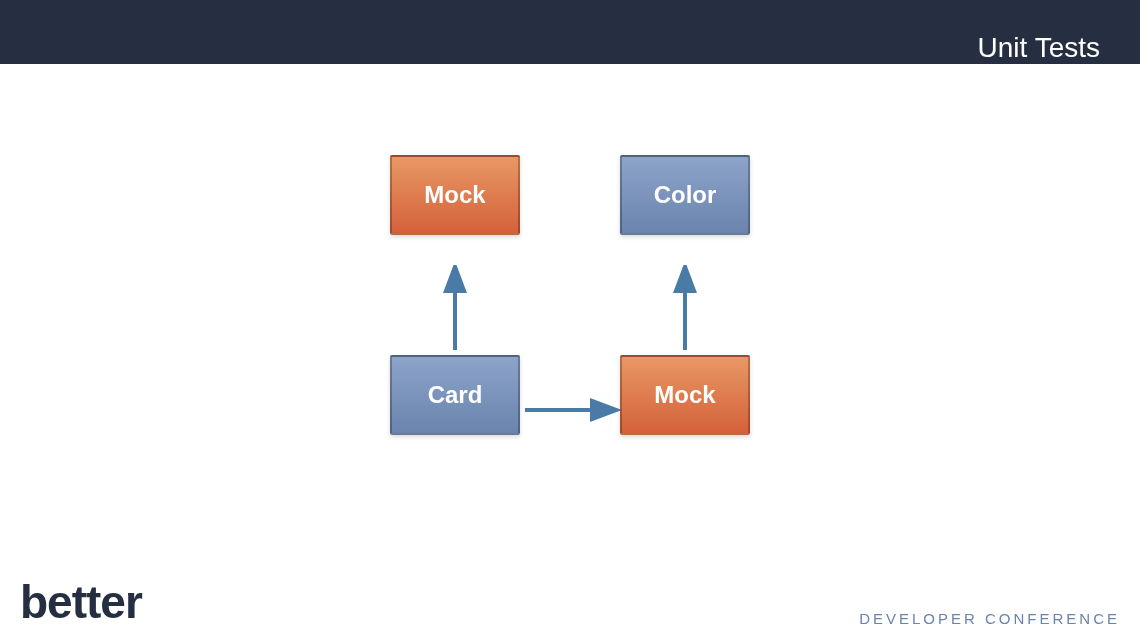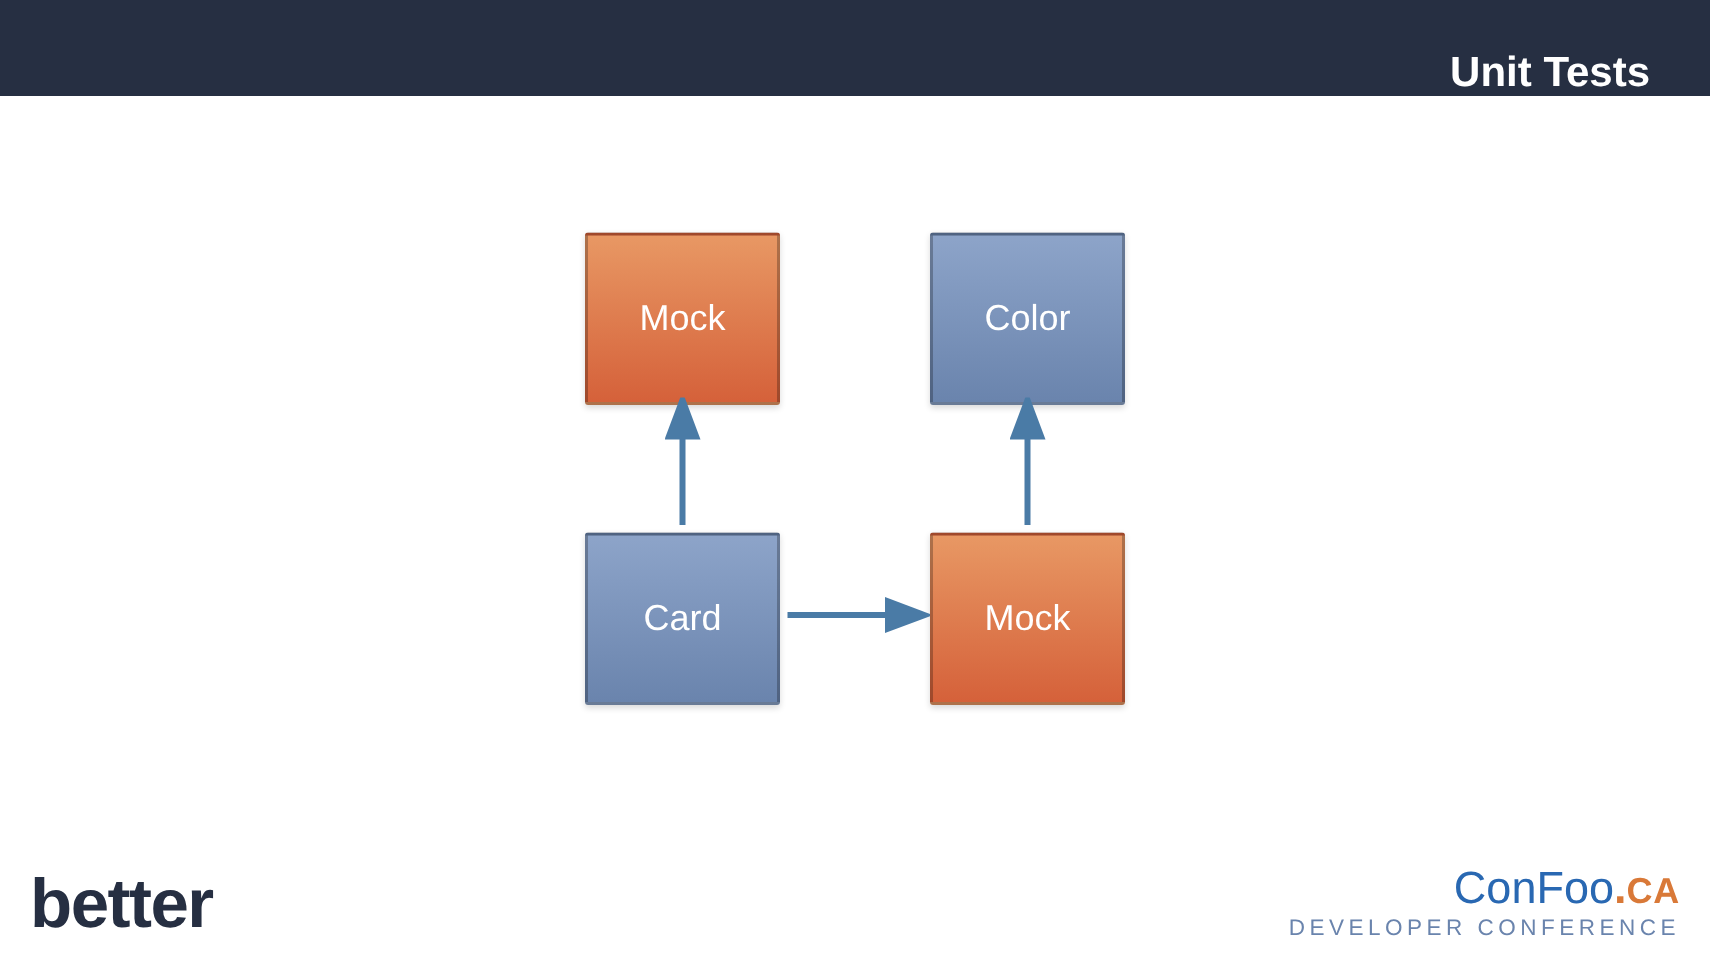--- a/index.html
+++ b/index.html
@@ -20,40 +20,40 @@
       height: 64px;
       background: #262f42;
       display: flex;
       align-items: center;
       justify-content: flex-end;
       padding-right: 40px;
     }
     .header-title {
       color: #ffffff;
       font-size: 28px;
-      font-weight: 700;
+      font-weight: 400;
       margin-top: 32px;
     }
     .diagram-container {
       position: absolute;
       top: 155px;
       left: 390px;
       width: 380px;
       height: 320px;
     }
     .box {
       position: absolute;
       width: 130px;
-      height: 115px;
+      height: 80px;
       display: flex;
       align-items: center;
       justify-content: center;
       color: #ffffff;
       font-size: 24px;
-      font-weight: 400;
+      font-weight: 700;
       border: 2px solid rgba(0,0,0,0.25);
       box-shadow: 0 2px 4px rgba(0,0,0,0.15);
       border-radius: 2px;
     }
     .box-blue {
       background: linear-gradient(to bottom, #8da4c9, #6a84ad);
     }
     .box-orange {
       background: linear-gradient(to bottom, #e89864, #d5613a);
     }
@@ -159,17 +159,14 @@
     </defs>
     <line x1="15" y1="85" x2="15" y2="8" stroke="#4a7ba6" stroke-width="4" marker-end="url(#ah3)"></line>
   </svg>
 </div>
 
 <div class="footer-left">
   <div class="better-logo">better</div>
 </div>
 
 <div class="footer-right">
-  <div class="confoo-main">
-    <span class="confoo-con">Con</span><span class="confoo-foo">Foo</span><span class="confoo-dot">.</span><span class="confoo-ca">CA</span>
-  </div>
   <div class="confoo-sub">DEVELOPER CONFERENCE</div>
 </div>
 
 </body></html>

